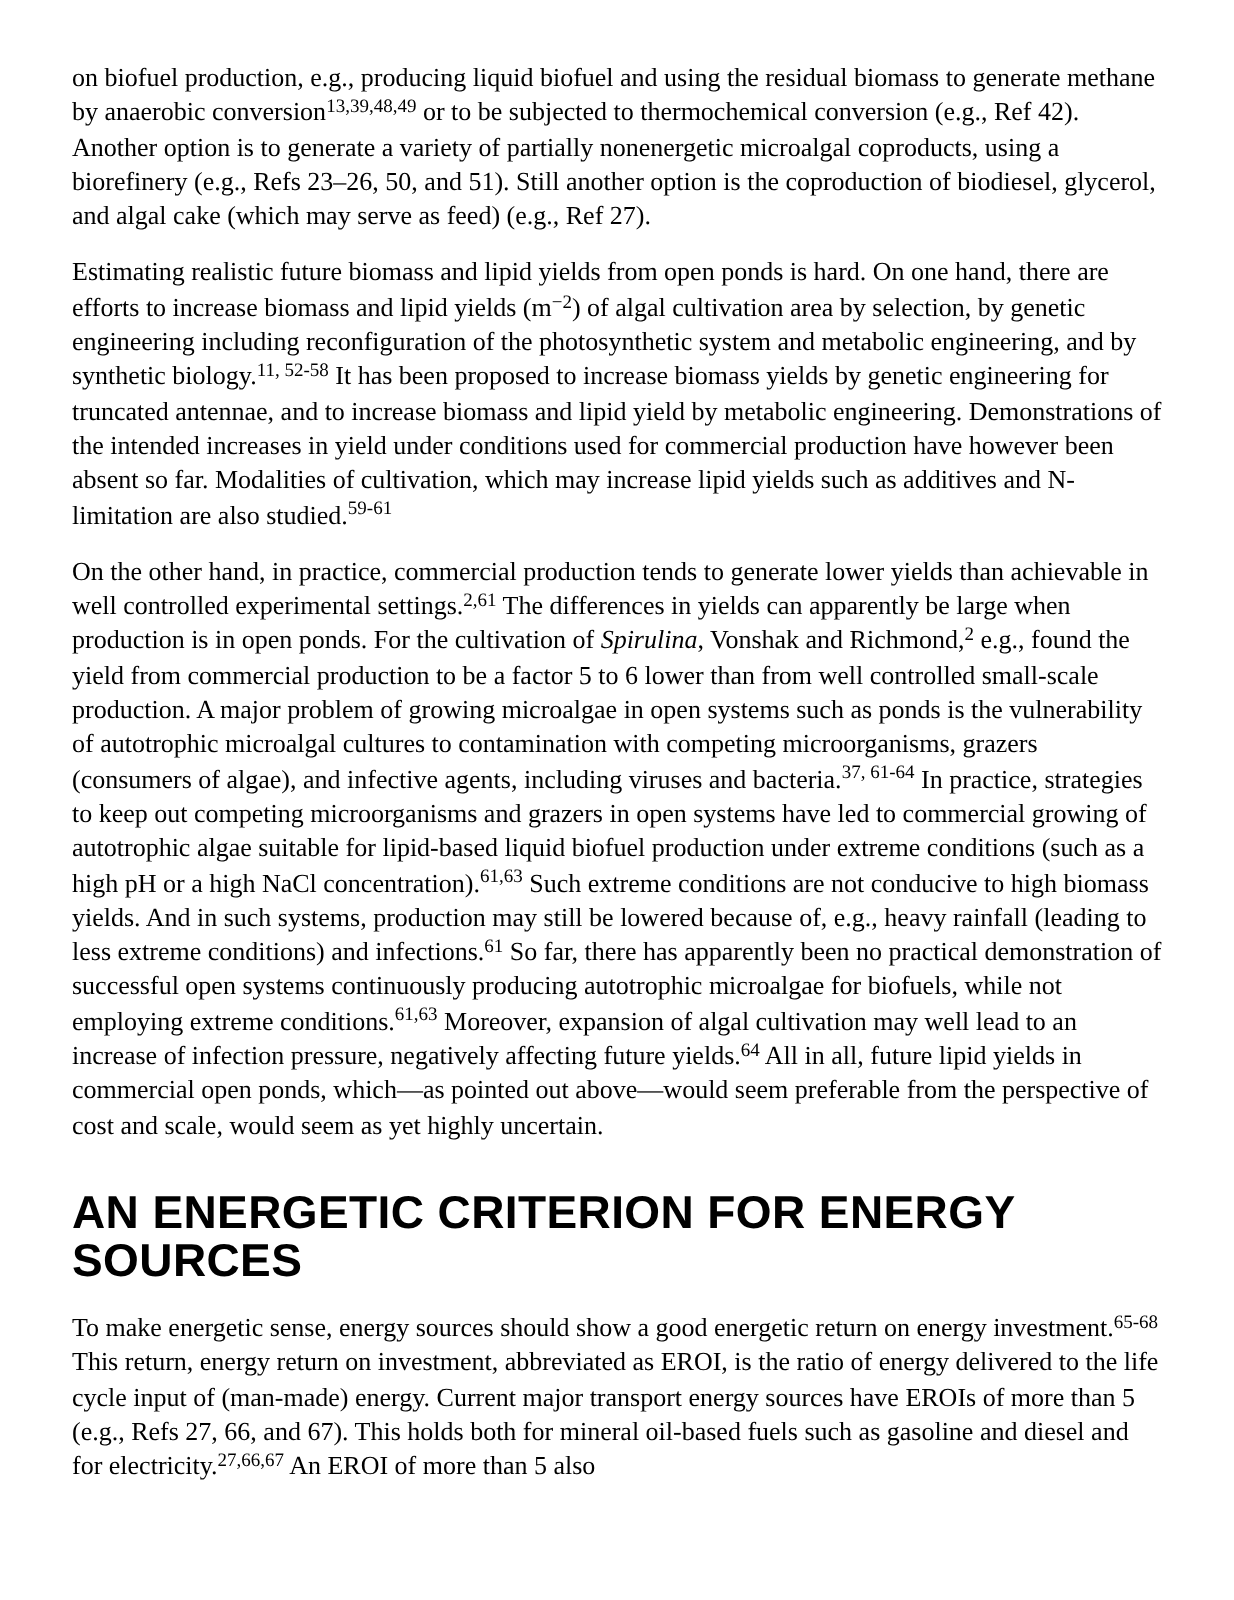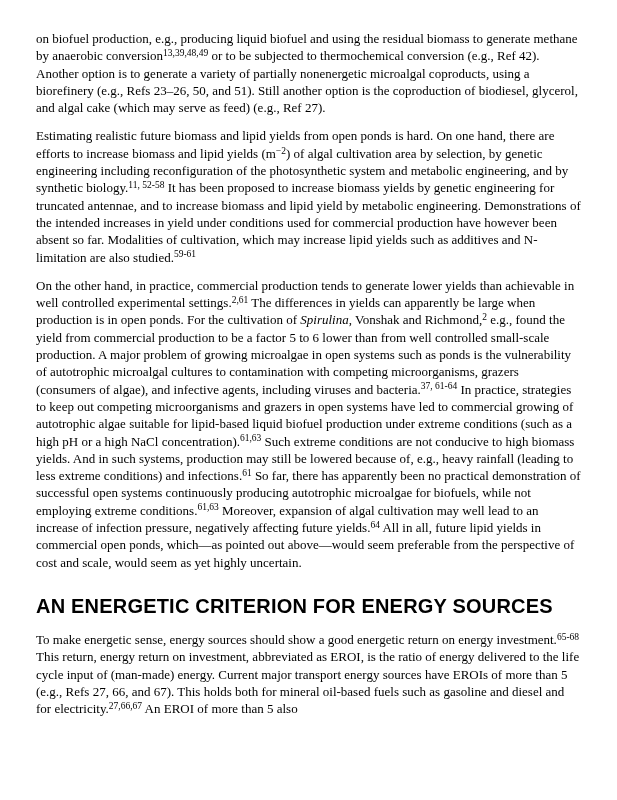--- a/index.html
+++ b/index.html
@@ -27,21 +27,21 @@
   p.para sup {
     font-size: 9.5px;
     line-height: 0;
     position: relative;
     top: -0.45em;
     vertical-align: baseline;
   }
   h1.section-heading {
     font-family: "Liberation Sans", "DejaVu Sans", sans-serif;
     font-weight: 700;
-    font-size: 20px;
+    font-size: 23px;
     line-height: 24px;
     letter-spacing: 0.2px;
     margin: 23px 0 13px 0;
     color: #000000;
   }
   .runs i {
   }
 </style>
 </head>
 <body>

